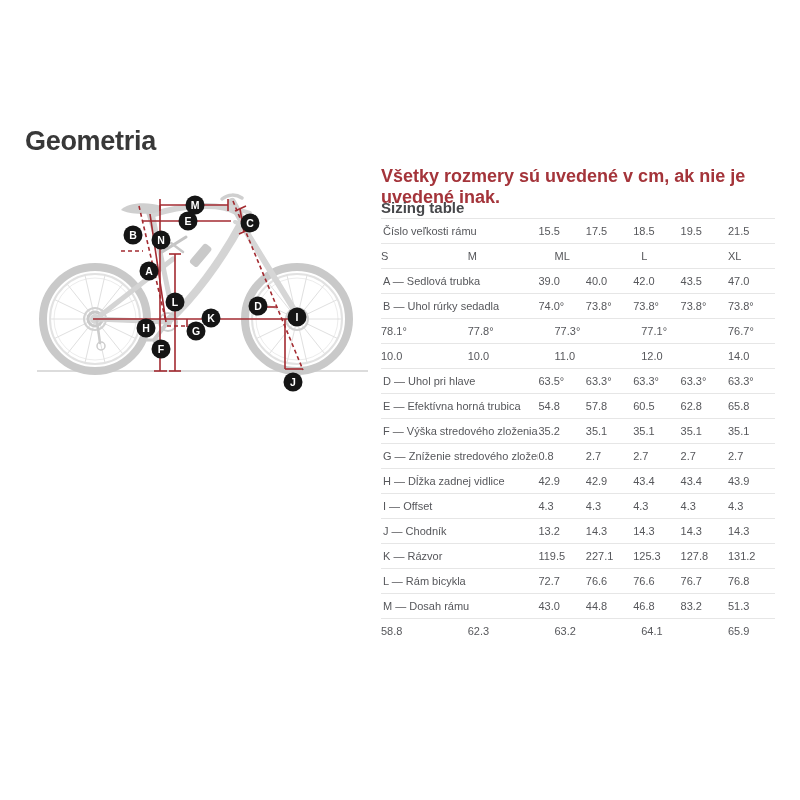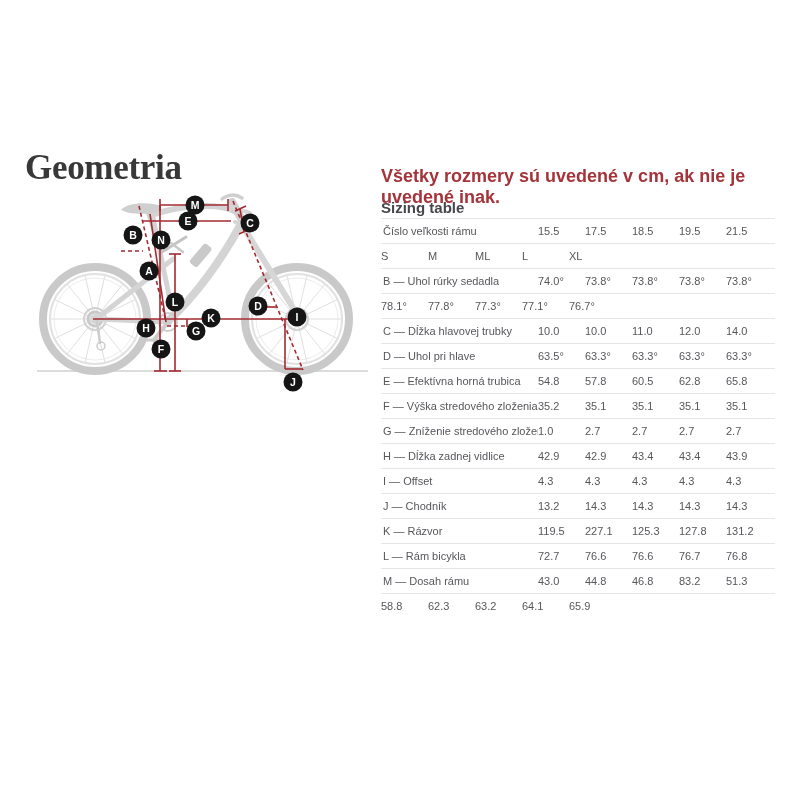--- a/index.html
+++ b/index.html
@@ -11,32 +11,32 @@
     --title:#383838;
     --border:#E6E6E6;
     --bike-light:#D4D4D4;
     --bike-mid:#C9C9C9;
   }
   *{margin:0;padding:0;box-sizing:border-box;}
   html,body{width:800px;height:800px;background:#ffffff;overflow:hidden;
     font-family:"Liberation Sans", sans-serif;}
   .stage{position:relative;width:800px;height:800px;background:#fff;}
 
-  .page-title{position:absolute;left:25px;top:148px;font-size:35px;font-weight:700;
-    color:var(--title);letter-spacing:-0.3px;font-family:Liberation Serif, serif;}
+  .page-title{position:absolute;left:25px;top:126px;font-size:27px;font-weight:700;
+    color:var(--title);letter-spacing:-0.3px;}
 
   .note{position:absolute;left:381px;top:166px;width:380px;font-size:18px;
     font-weight:700;color:var(--note-red);}
 
   .table-title{position:absolute;left:381px;top:199px;font-size:15px;
     font-weight:700;color:var(--heading);}
 
   .sizing-table{position:absolute;left:381px;top:218px;width:394px;
     font-size:11px;color:var(--table-text);}
-  .row{display:flex;height:25px;line-height:24px;border-top:1px solid var(--border);}
+  .row{display:flex;height:25px;line-height:24px;border-top:1px solid var(--border);justify-content:space-between;}
   .row .label{flex:0 0 157px;padding-left:2px;white-space:nowrap;overflow:hidden;}
   .row .val{flex:0 0 47px;white-space:nowrap;}
 
   svg#diagram{position:absolute;left:0;top:0;}
   .lbl-text{font-family:"Liberation Sans",sans-serif;font-size:10.5px;font-weight:700;}
 </style>
 </head>
 <body>
 
 <div class="stage">
@@ -244,36 +244,43 @@
         <span class="cell val">21.5</span>
       </div>
       <div class="row">
         <span class="cell val">S</span>
         <span class="cell val">M</span>
         <span class="cell val">ML</span>
         <span class="cell val">L</span>
         <span class="cell val">XL</span>
       </div>
       <div class="row">
+        <span class="cell label">A — Sedlová trubka</span>
+        <span class="cell val">39.0</span>
+        <span class="cell val">40.0</span>
+        <span class="cell val">42.0</span>
+        <span class="cell val">43.5</span>
+        <span class="cell val">47.0</span>
+      </div>
+      <div class="row">
         <span class="cell label">B — Uhol rúrky sedadla</span>
         <span class="cell val">74.0°</span>
         <span class="cell val">73.8°</span>
         <span class="cell val">73.8°</span>
         <span class="cell val">73.8°</span>
         <span class="cell val">73.8°</span>
       </div>
       <div class="row">
         <span class="cell val">78.1°</span>
         <span class="cell val">77.8°</span>
         <span class="cell val">77.3°</span>
         <span class="cell val">77.1°</span>
         <span class="cell val">76.7°</span>
       </div>
       <div class="row">
-        <span class="cell label">C — Dĺžka hlavovej trubky</span>
         <span class="cell val">10.0</span>
         <span class="cell val">10.0</span>
         <span class="cell val">11.0</span>
         <span class="cell val">12.0</span>
         <span class="cell val">14.0</span>
       </div>
       <div class="row">
         <span class="cell label">D — Uhol pri hlave</span>
         <span class="cell val">63.5°</span>
         <span class="cell val">63.3°</span>
@@ -292,21 +299,21 @@
       <div class="row">
         <span class="cell label">F — Výška stredového zloženia</span>
         <span class="cell val">35.2</span>
         <span class="cell val">35.1</span>
         <span class="cell val">35.1</span>
         <span class="cell val">35.1</span>
         <span class="cell val">35.1</span>
       </div>
       <div class="row">
         <span class="cell label">G — Zníženie stredového zloženia</span>
-        <span class="cell val">1.0</span>
+        <span class="cell val">0.8</span>
         <span class="cell val">2.7</span>
         <span class="cell val">2.7</span>
         <span class="cell val">2.7</span>
         <span class="cell val">2.7</span>
       </div>
       <div class="row">
         <span class="cell label">H — Dĺžka zadnej vidlice</span>
         <span class="cell val">42.9</span>
         <span class="cell val">42.9</span>
         <span class="cell val">43.4</span>

